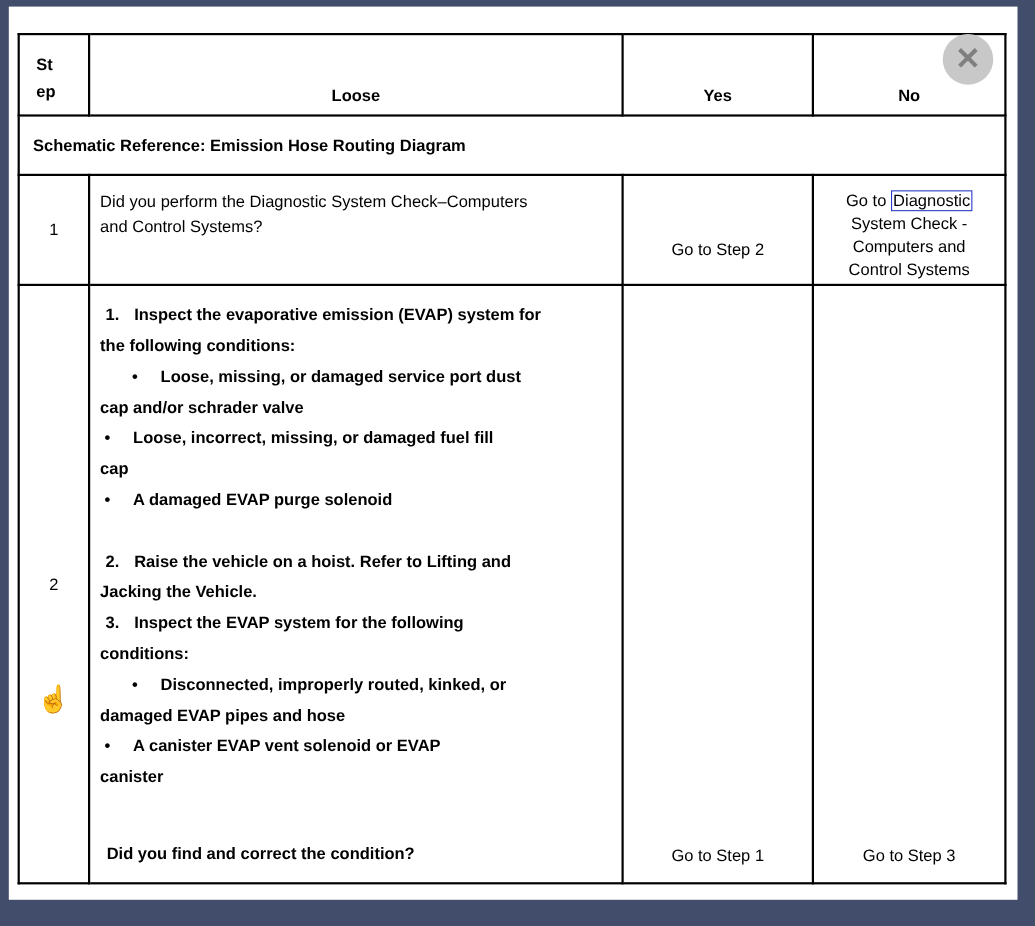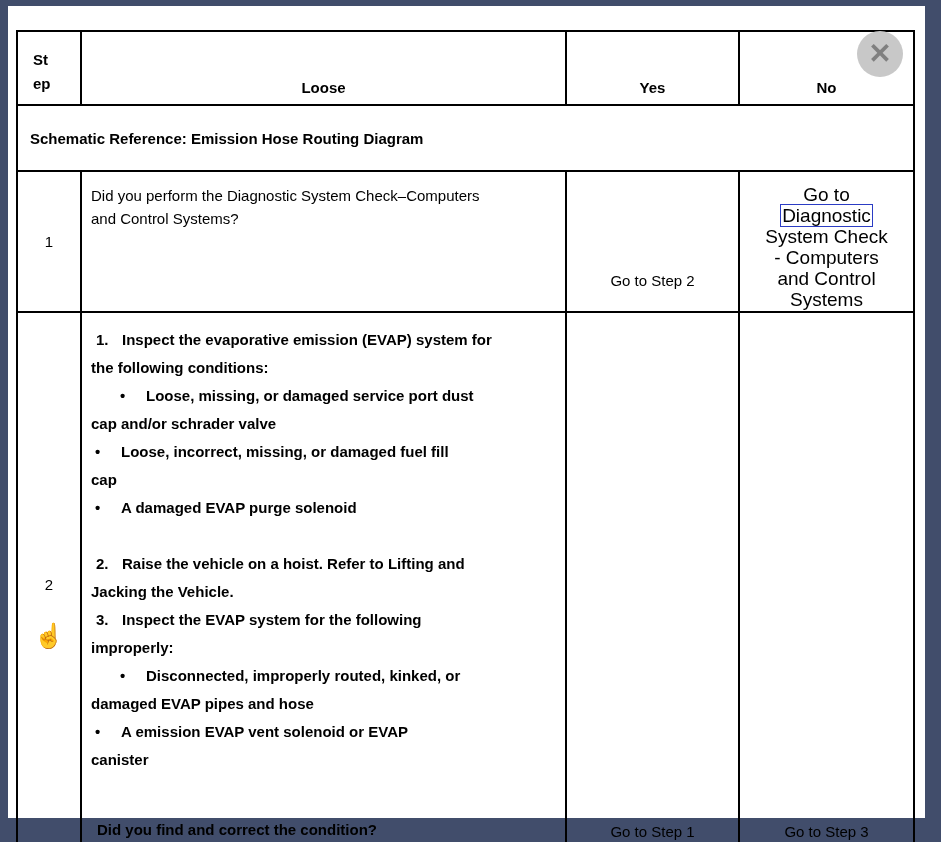--- a/index.html
+++ b/index.html
@@ -20,29 +20,29 @@
   table.doc-table{
     position:absolute;left:8px;top:24px;width:897px;
     border-collapse:collapse;table-layout:fixed;
   }
   td,th{border:2px solid var(--border);font-size:15px;overflow:hidden;}
   
   tr.hdr-row{height:74px;}
   th{vertical-align:bottom;padding-bottom:8px;font-weight:bold;text-align:center;}
   th.h-step{text-align:left;padding-left:15px;line-height:24px;}
   
-  tr.schem-row{height:66px;}
+  tr.schem-row{height:54px;}
   td.schem{font-weight:bold;padding-left:12px;vertical-align:middle;}
   
   tr.row1{height:100px;}
   td.stepcell{text-align:center;vertical-align:middle;}
   td.action1{vertical-align:top;padding:12px 10px 0 9px;line-height:23px;}
   td.action1 .para{max-width:408px;}
   td.yes1{vertical-align:bottom;text-align:center;padding-bottom:22px;}
-  td.no1{vertical-align:top;text-align:center;padding-top:12px;font-size:19px;line-height:21px;}
+  td.no1{vertical-align:top;text-align:center;padding-top:12px;font-size:15px;line-height:21px;}
   .no1-wrap{width:124px;margin:0 auto;}
   .link-box{border:1px solid var(--link_box);padding:0 1px;cursor:pointer;}
   
   td.action2{vertical-align:top;padding:13px 10px 15px 9px;}
   .action-flow{display:flex;flex-direction:column;height:514px;font-weight:bold;}
   .ln{line-height:28px;white-space:nowrap;}
   .ln.num{padding-left:5px;}
   .ln.bdeep{padding-left:29px;}
   .ln.bshal{padding-left:4px;}
   .ln.blank{height:28px;}
@@ -104,24 +104,24 @@
           <div class="ln"><span>the following conditions:</span></div>
           <div class="ln bdeep"><span class="pfx">•</span><span>Loose, missing, or damaged service port dust</span></div>
           <div class="ln"><span>cap and/or schrader valve</span></div>
           <div class="ln bshal"><span class="pfx">•</span><span>Loose, incorrect, missing, or damaged fuel fill</span></div>
           <div class="ln"><span>cap</span></div>
           <div class="ln bshal"><span class="pfx">•</span><span>A damaged EVAP purge solenoid</span></div>
           <div class="ln blank"></div>
           <div class="ln num"><span class="pfx">2.</span><span>Raise the vehicle on a hoist. Refer to Lifting and</span></div>
           <div class="ln"><span>Jacking the Vehicle.</span></div>
           <div class="ln num"><span class="pfx">3.</span><span>Inspect the EVAP system for the following</span></div>
-          <div class="ln"><span>improperly:</span></div>
+          <div class="ln"><span>conditions:</span></div>
           <div class="ln bdeep"><span class="pfx">•</span><span>Disconnected, improperly routed, kinked, or</span></div>
           <div class="ln"><span>damaged EVAP pipes and hose</span></div>
-          <div class="ln bshal"><span class="pfx">•</span><span>A emission EVAP vent solenoid or EVAP</span></div>
+          <div class="ln bshal"><span class="pfx">•</span><span>A canister EVAP vent solenoid or EVAP</span></div>
           <div class="ln"><span>canister</span></div>
           <div class="question">Did you find and correct the condition?</div>
         </div>
       </td>
       <td class="yes2">Go to Step 1</td>
       <td class="no2">Go to Step 3</td>
     </tr>
   </tbody>
     </table>
 </div>

